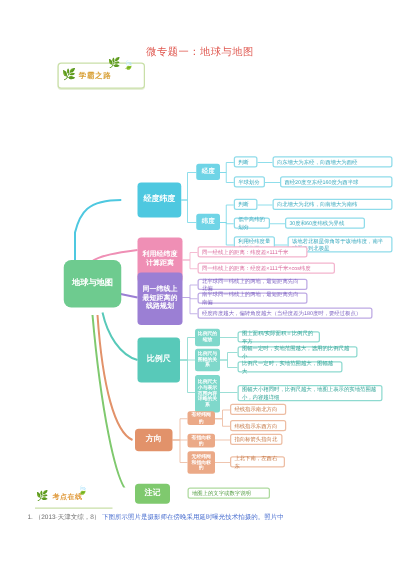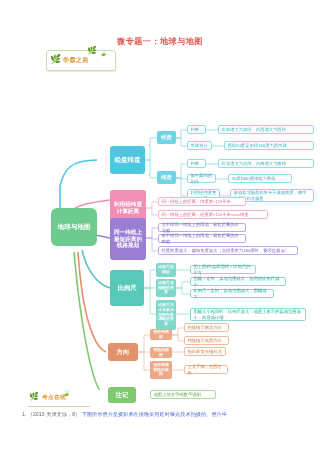--- a/index.html
+++ b/index.html
@@ -8,21 +8,21 @@
     background:#ffffff;
     font-family:"Liberation Sans","DejaVu Sans",sans-serif;
     position:relative;overflow:hidden;
   }
   .page{position:relative;width:320px;height:453px;}
 
   
   .title{
     position:absolute;top:36px;left:0;width:320px;
     text-align:center;
-    font-size:8.2px;font-weight:bold;color:#e05a52;
+    font-size:8.2px;font-weight:normal;color:#e05a52;
     letter-spacing:.4px;
   }
 
   
   .banner{
     position:absolute;left:46px;top:50px;
     width:68px;height:19px;
     border:1px solid #c9dfa8;border-radius:3px;
     background:#ffffff;
     box-shadow:0 1px 0 #e6efd8;

